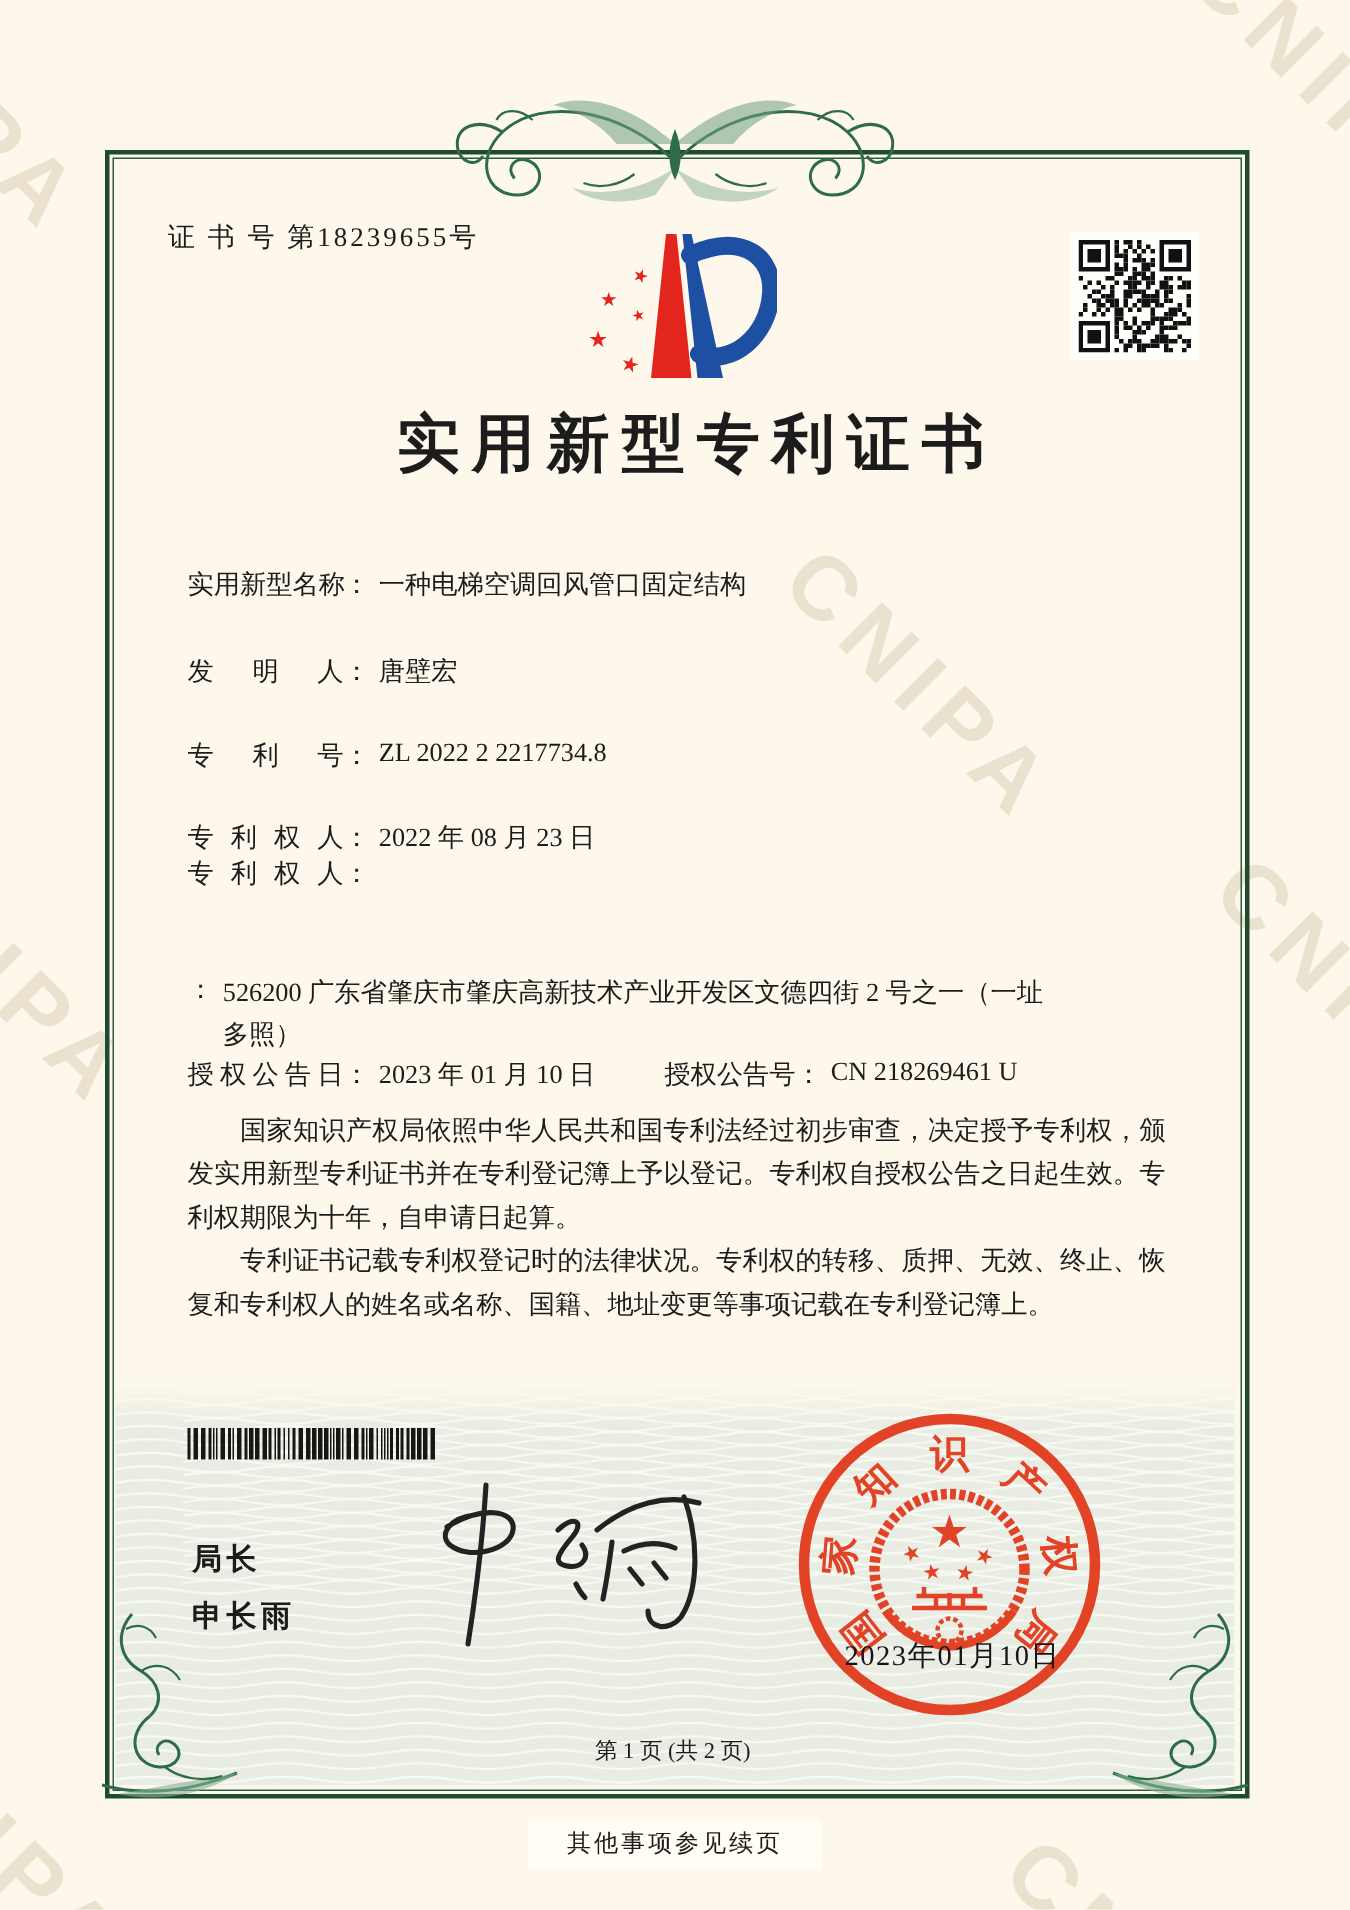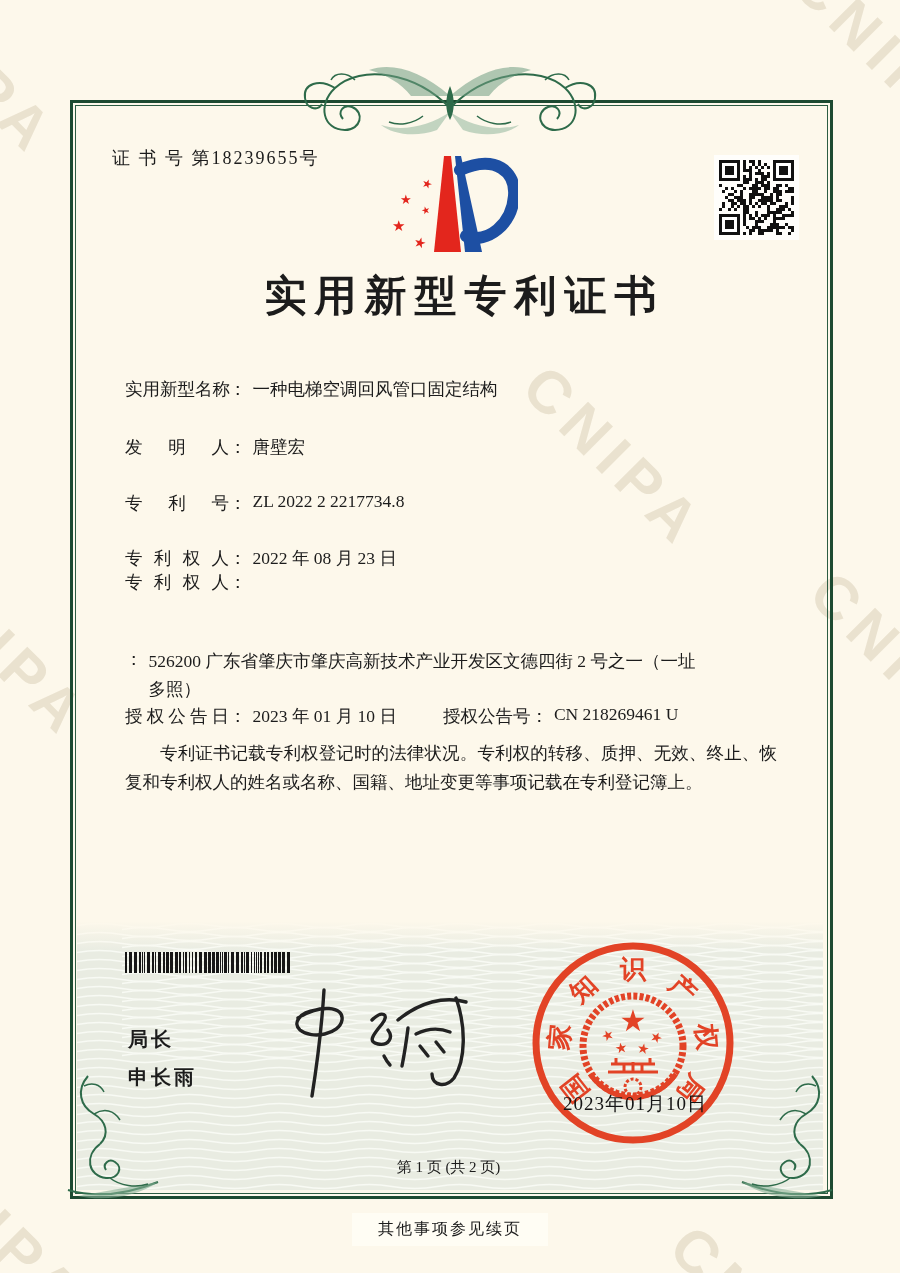--- a/index.html
+++ b/index.html
@@ -387,20 +387,21 @@
     <span>：</span>
     <span class="fvalue">2023 年 01 月 10 日</span>
   <span class="grant2">
     <span>授权公告号</span>
       <span>：</span>
       <span class="fvalue">CN 218269461 U</span>
   </span>
 </div>
 
 <div class="bodytext">
+  <p>国家知识产权局依照中华人民共和国专利法经过初步审查，决定授予专利权，颁发实用新型专利证书并在专利登记簿上予以登记。专利权自授权公告之日起生效。专利权期限为十年，自申请日起算。</p>
   <p>专利证书记载专利权登记时的法律状况。专利权的转移、质押、无效、终止、恢复和专利权人的姓名或名称、国籍、地址变更等事项记载在专利登记簿上。</p>
 </div>
 
 <div class="barcode"><i style="width:2px;margin-right:2px"></i><i style="width:3px;margin-right:2px"></i><i style="width:3px;margin-right:2px"></i><i style="width:2px;margin-right:1px"></i><i style="width:1px;margin-right:1px"></i><i style="width:1px;margin-right:2px"></i><i style="width:3px;margin-right:2px"></i><i style="width:2px;margin-right:1px"></i><i style="width:1px;margin-right:2px"></i><i style="width:3px;margin-right:2px"></i><i style="width:2px;margin-right:1px"></i><i style="width:3px;margin-right:1px"></i><i style="width:3px;margin-right:2px"></i><i style="width:3px;margin-right:1px"></i><i style="width:2px;margin-right:2px"></i><i style="width:1px;margin-right:1px"></i><i style="width:2px;margin-right:2px"></i><i style="width:1px;margin-right:2px"></i><i style="width:1px;margin-right:2px"></i><i style="width:2px;margin-right:2px"></i><i style="width:3px;margin-right:2px"></i><i style="width:3px;margin-right:1px"></i><i style="width:3px;margin-right:1px"></i><i style="width:3px;margin-right:1px"></i><i style="width:3px;margin-right:1px"></i><i style="width:1px;margin-right:1px"></i><i style="width:1px;margin-right:1px"></i><i style="width:3px;margin-right:1px"></i><i style="width:1px;margin-right:2px"></i><i style="width:3px;margin-right:2px"></i><i style="width:3px;margin-right:2px"></i><i style="width:2px;margin-right:1px"></i><i style="width:1px;margin-right:1px"></i><i style="width:3px;margin-right:2px"></i><i style="width:1px;margin-right:2px"></i><i style="width:1px;margin-right:1px"></i><i style="width:1px;margin-right:1px"></i><i style="width:1px;margin-right:1px"></i><i style="width:2px;margin-right:2px"></i><i style="width:2px;margin-right:1px"></i><i style="width:2px;margin-right:2px"></i><i style="width:2px;margin-right:1px"></i><i style="width:3px;margin-right:1px"></i><i style="width:3px;margin-right:1px"></i><i style="width:3px;margin-right:2px"></i><i style="width:3px;margin-right:2px"></i></div>
 
 <div class="signer" style="top:1026px">局长</div>
 <div class="signer" style="top:1064px">申长雨</div>
 
 <svg class="signature" width="210" height="125" viewBox="0 0 210 125">
   <g fill="none" stroke="#222" stroke-width="3.4" stroke-linecap="round">

